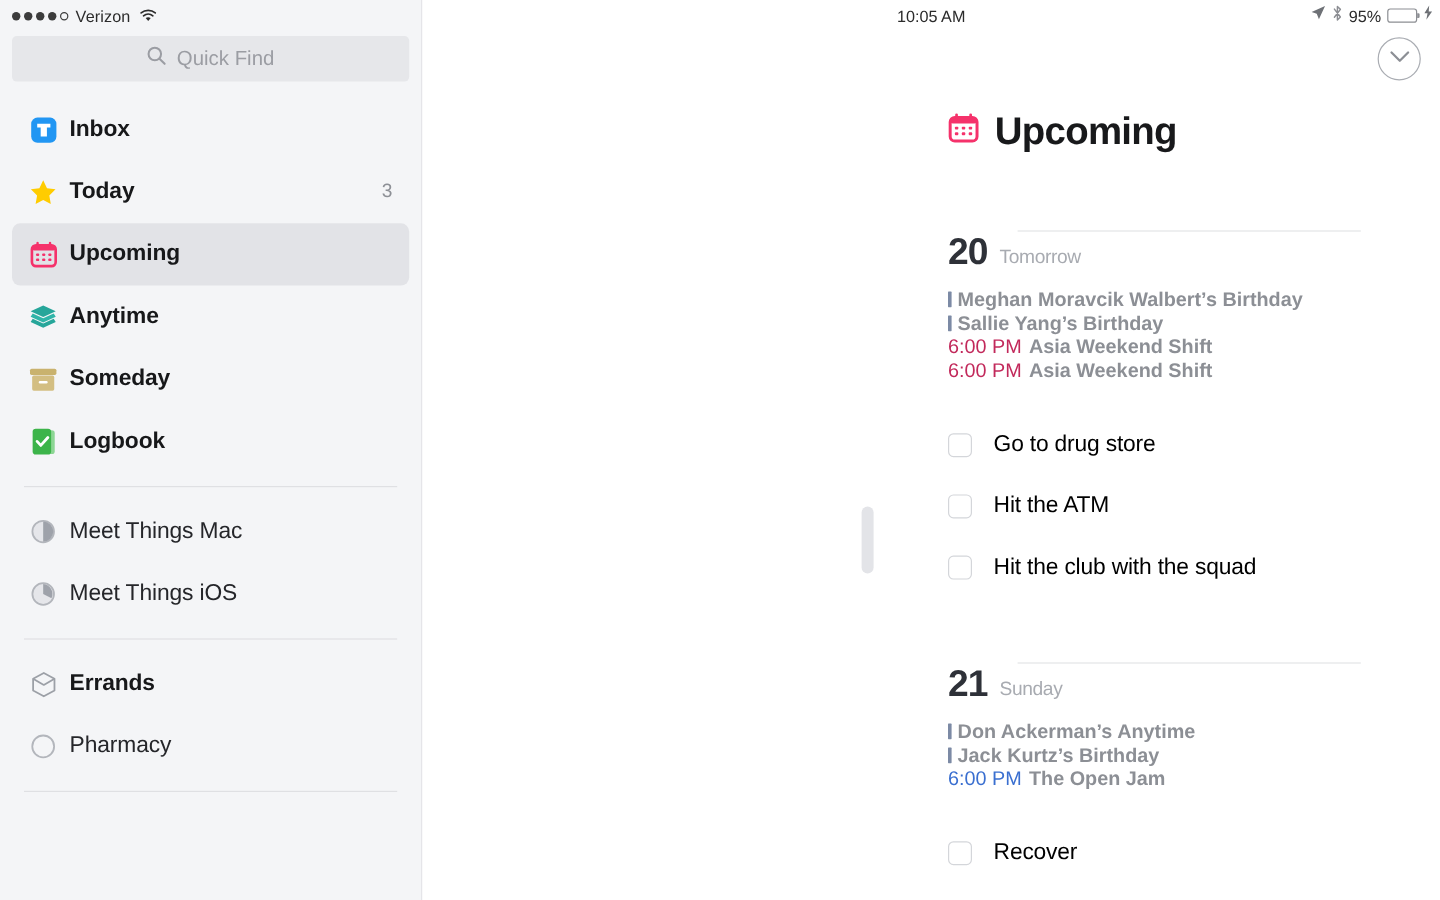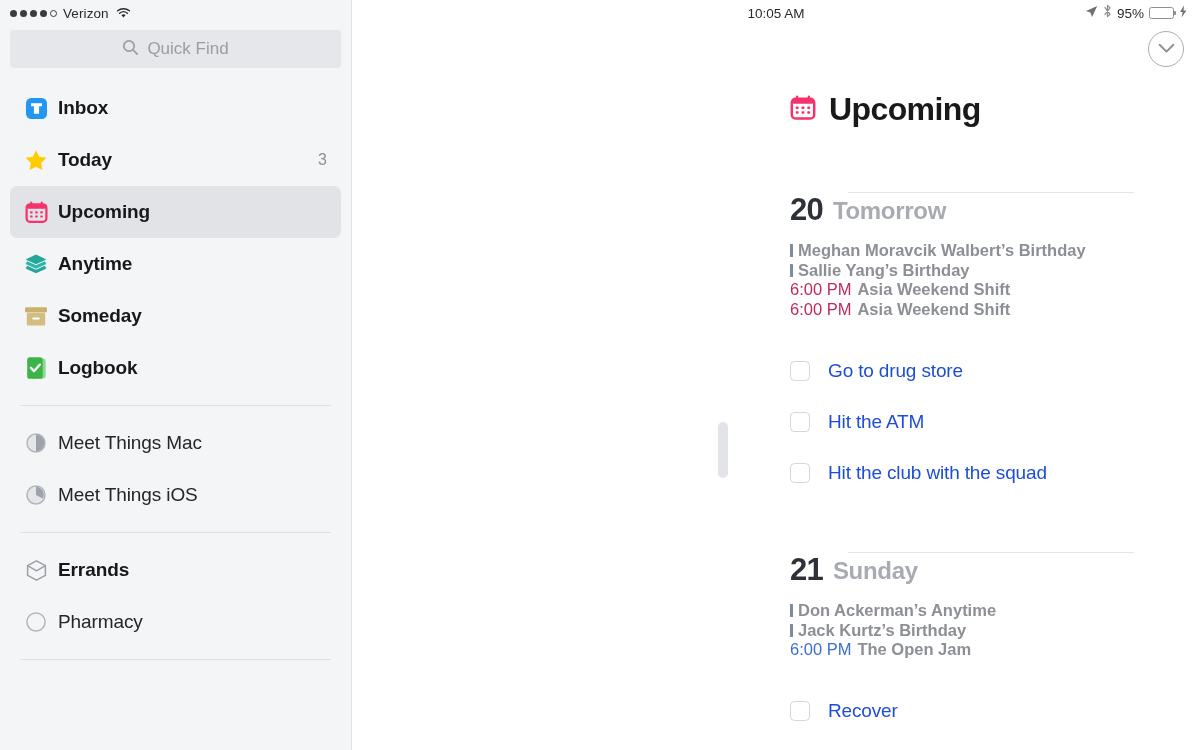--- a/index.html
+++ b/index.html
@@ -118,21 +118,21 @@
   }
   .sb-time {
     position: absolute;
     left: 50%;
     transform: translateX(-50%);
     font-size: 13.5px;
     color: #2B2B2B;
   }
   .sb-right {
     position: absolute;
-    right: 13px;
+    right: 6px;
     display: flex;
     align-items: center;
     gap: 5px;
   }
   .sb-pct { font-size: 13.5px; color: #2B2B2B; }
   .battery {
     width: 25px; height: 12px;
     border: 1.2px solid #8C8E93;
     border-radius: 2.6px;
     position: relative;
@@ -200,22 +200,22 @@
     padding-top: 10px;
   }
   .day-num {
     font-size: 31px;
     font-weight: 700;
     color: #2E3138;
     letter-spacing: -.8px;
     line-height: 1;
   }
   .day-name {
-    font-size: 24px;
-    font-weight: 700;
+    font-size: 16px;
+    font-weight: 400;
     color: #A8ABB1;
     letter-spacing: -.3px;
     line-height: 1;
     position: relative;
     top: -2px;
   }
   .day-rule {
     position: absolute;
     left: 58px;
     right: 0;
@@ -261,21 +261,21 @@
   }
   .cbox {
     width: 20px; height: 20px;
     border: 1.5px solid #D4D6DA;
     border-radius: 4.5px;
     background: #ffffff;
     flex: 0 0 20px;
   }
   .todo-label {
     font-size: 19px;
-    color: #1d4ed8;
+    color: #000000;
     letter-spacing: -.15px;
   }
 
   .gap { height: 40px; }
 </style>
 </head>
 <body>
 
 <div class="app">
 

